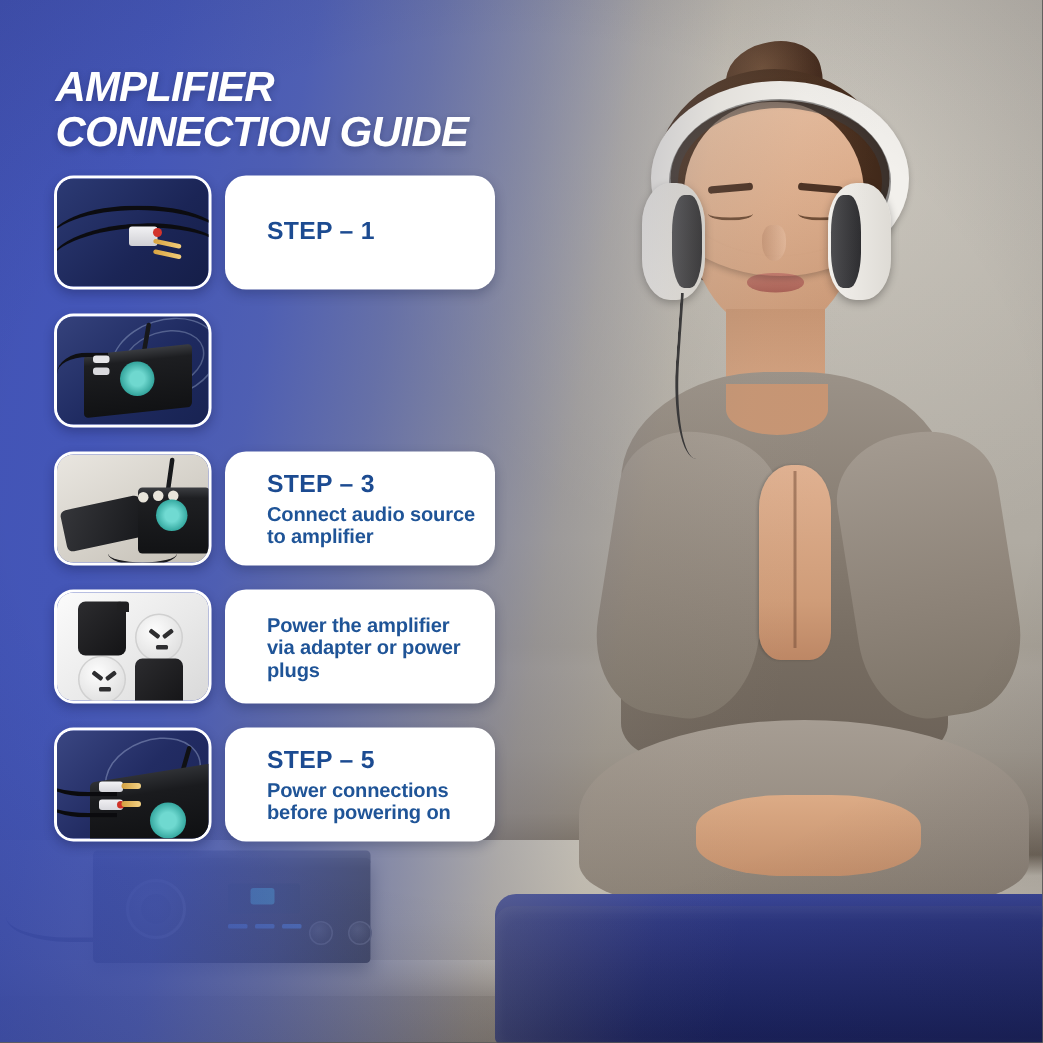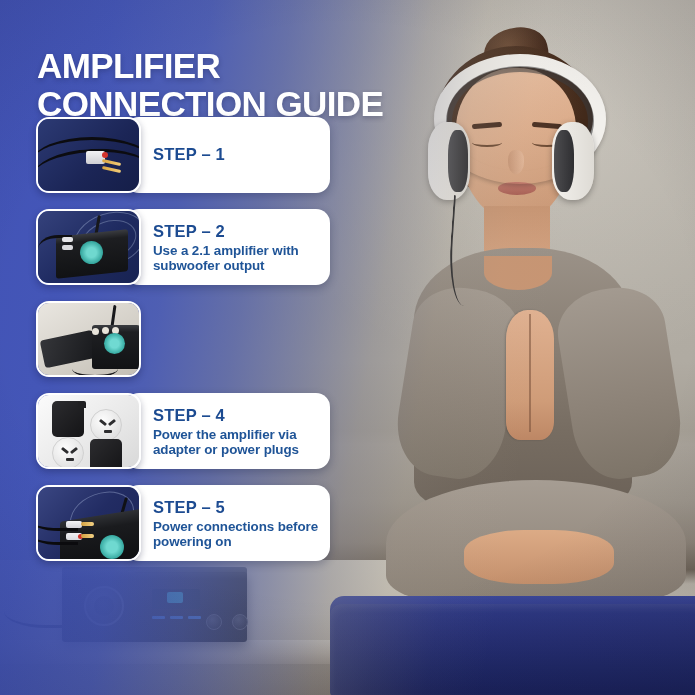--- a/index.html
+++ b/index.html
@@ -273,40 +273,42 @@
   .vig {
     position: absolute; inset: 0;
     background: radial-gradient(ellipse 90% 75% at 50% 45%, rgba(0,0,0,0) 55%, rgba(20,18,30,0.18) 100%);
     pointer-events: none;
   }
 
   
   .title {
     position: absolute; left: 37px; top: 24px;
     color: #ffffff;
-    font-size: 35px;
+    font-size: 28px;
     font-weight: bold;
     line-height: 1.08;
     letter-spacing: -0.6px;
     text-transform: uppercase;
     text-shadow: 0 2px 5px rgba(25,30,70,.32);
+    font-style: italic;
   }
   .title .l2 { display: block; }
 
   
   .steps {
     position: absolute; left: 36px; top: 117px;
     width: 294px;
   }
   .step-card {
     position: relative;
     display: flex;
     align-items: stretch;
     height: 76px;
     margin-bottom: 16px;
+    gap: 25px;
   }
   .step-thumb {
     position: relative;
     flex: 0 0 105px;
     width: 105px; height: 76px;
     border-radius: 13px;
     border: 2.5px solid #ffffff;
     overflow: hidden;
     box-shadow: 0 3px 7px rgba(12,18,52,.3);
     z-index: 2;
@@ -595,38 +597,38 @@
           <div class="swirl"></div>
             <div class="swirl2"></div>
           <div class="ant"></div>
           <div class="box"></div>
           <div class="logo"></div>
           <div class="wire"></div>
           <div class="tip r"></div>
             <div class="tip w"></div>
         </div>
       </div>
-      <div class="step-body">
-        <div class="step-label">STEP – 2</div>
-        <div class="step-desc">Use a 2.1 amplifier with subwoofer output</div>
-      </div>
     </div>
 
     <div class="step-card">
       <div class="step-thumb">
         <div class="th th3">
           <div class="ant"></div>
           <div class="phone"></div>
           <div class="box"></div>
           <div class="rca a"></div>
             <div class="rca b"></div>
             <div class="rca c"></div>
           <div class="logo"></div>
           <div class="cord"></div>
         </div>
+      </div>
+      <div class="step-body">
+        <div class="step-label">STEP – 3</div>
+        <div class="step-desc">Connect audio source to amplifier</div>
       </div>
     </div>
 
     <div class="step-card">
       <div class="step-thumb">
         <div class="th th4">
           <div class="sock s1">
               <div class="slot a"></div>
               <div class="slot b"></div>
               <div class="slot c"></div>
@@ -636,21 +638,20 @@
               <div class="slot b"></div>
               <div class="slot c"></div>
             </div>
           <div class="brick b1">
               <div class="prong"></div>
             </div>
           <div class="brick b2"></div>
         </div>
       </div>
       <div class="step-body">
-        <div class="step-label">STEP – 4</div>
         <div class="step-desc">Power the amplifier via adapter or power plugs</div>
       </div>
     </div>
 
     <div class="step-card">
       <div class="step-thumb">
         <div class="th th5">
           <div class="swirl"></div>
           <div class="ant"></div>
           <div class="panel"></div>

